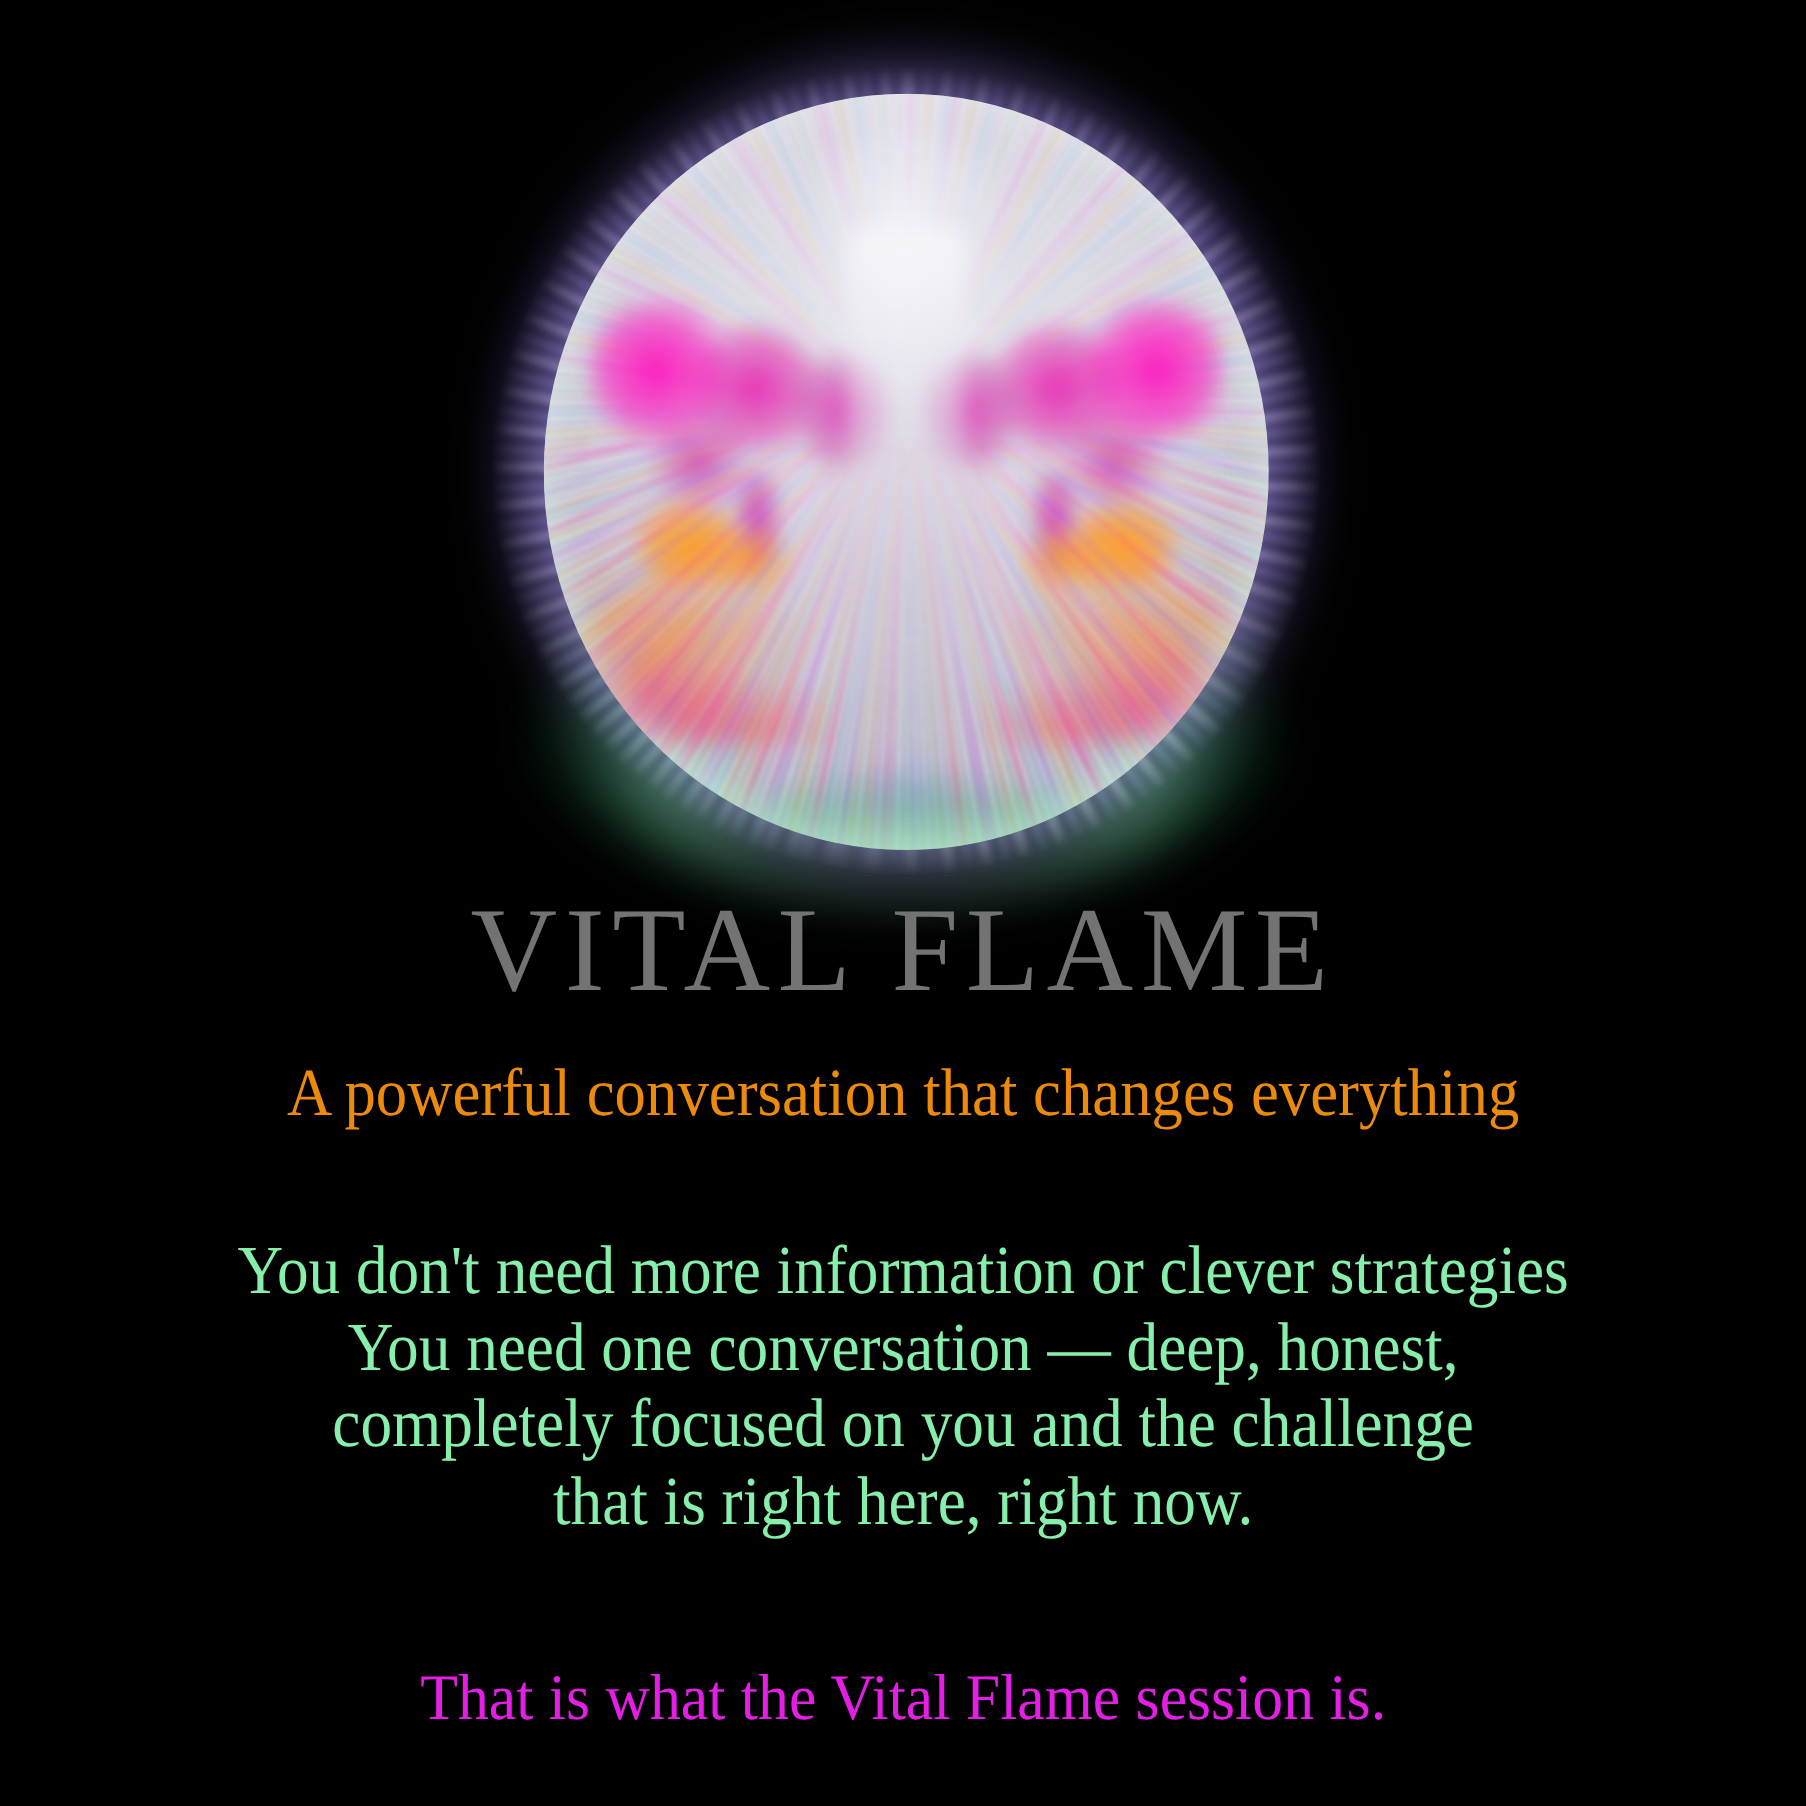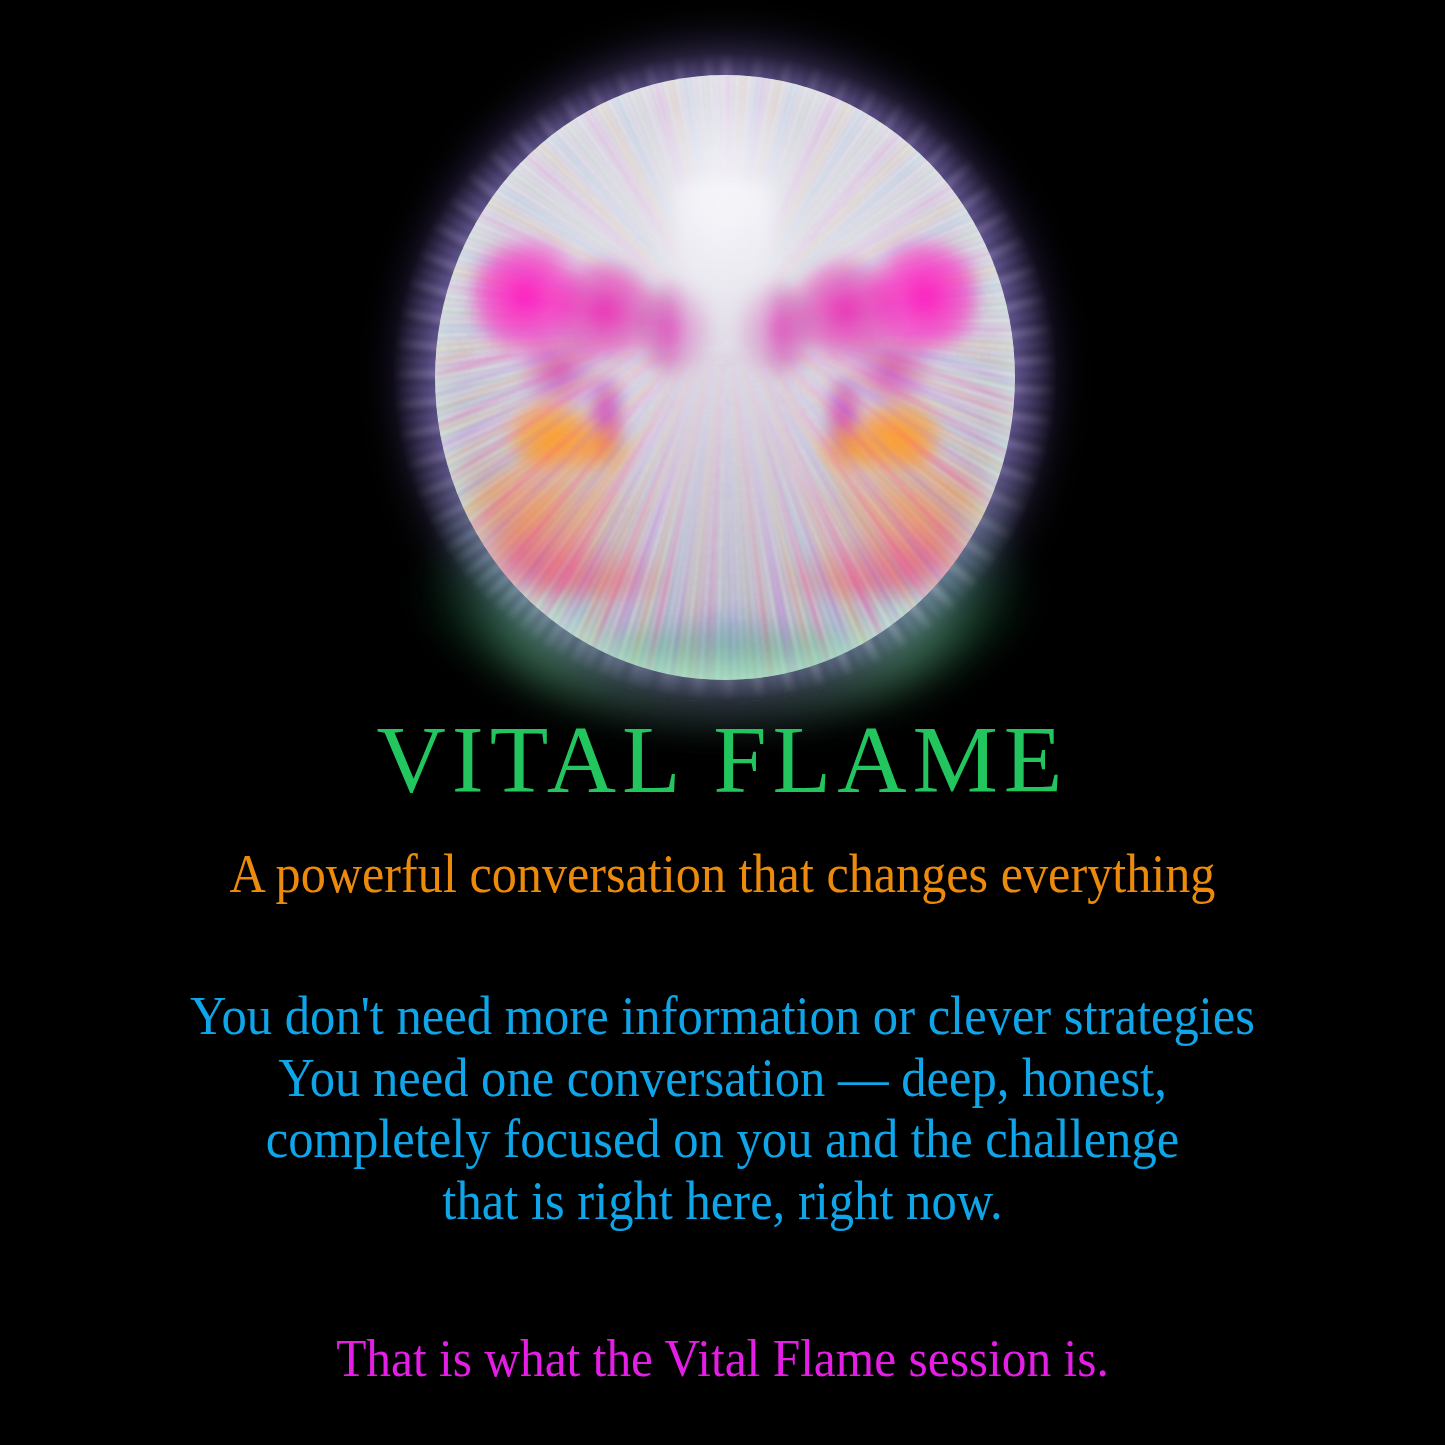--- a/index.html
+++ b/index.html
@@ -254,42 +254,42 @@
     box-shadow: inset 0 0 28px 7px rgba(255,255,255,.35),
                 inset 0 -22px 38px -8px rgba(120,230,170,.35);
   }
 
   
   #title {
     position: absolute;
     left: 0; right: 0;
     top: 712px;
     text-align: center;
-    color: #22c55e;
+    color: #737373;
     font-size: 96px;
     line-height: 1;
     letter-spacing: 6px;
     font-weight: 400;
   }
   #subtitle {
     position: absolute;
     left: 0; right: 0;
     top: 845px;
     text-align: center;
     color: #ec8a0c;
     font-size: 54px;
     line-height: 1.1;
     transform: scaleX(.93);
   }
   #body-copy {
     position: absolute;
     left: 0; right: 0;
     top: 985px;
     text-align: center;
-    color: #0ea5e9;
+    color: #86efac;
     font-size: 55px;
     line-height: 1.12;
   }
   #body-copy .line { display: block; transform: scaleX(.92); }
   #closing {
     position: absolute;
     left: 0; right: 0;
     top: 1330px;
     text-align: center;
     color: #e51ee5;

